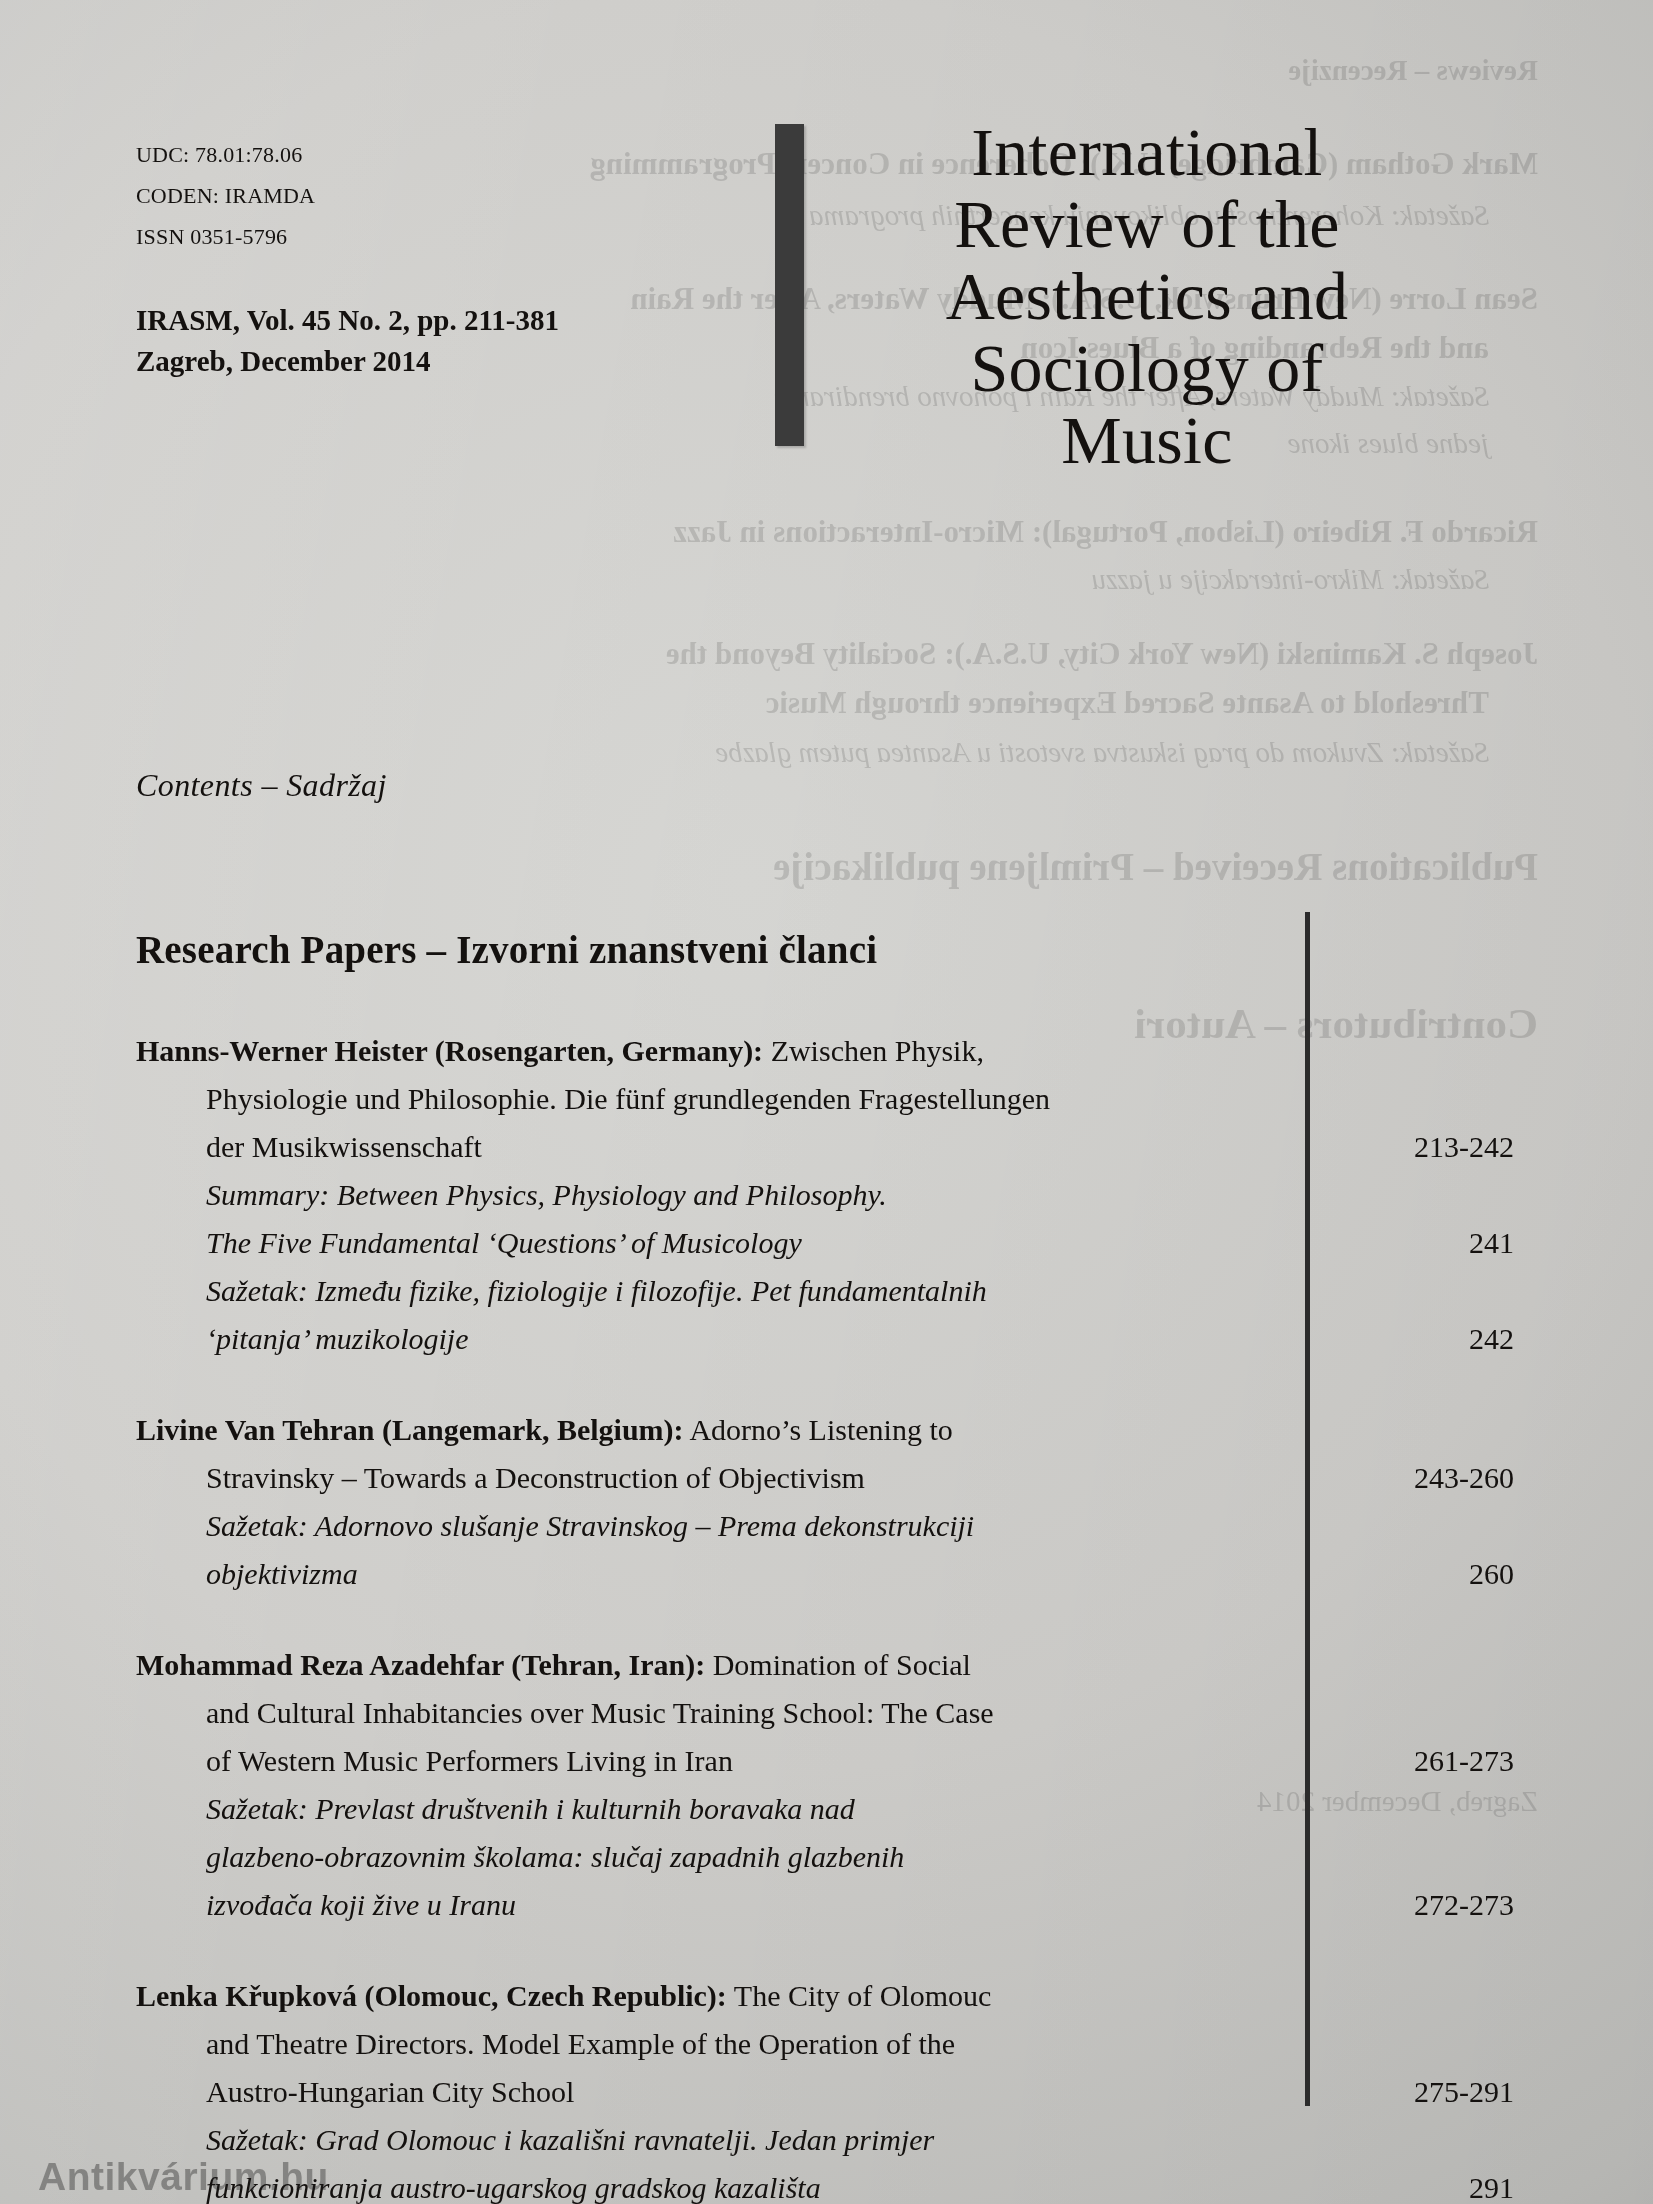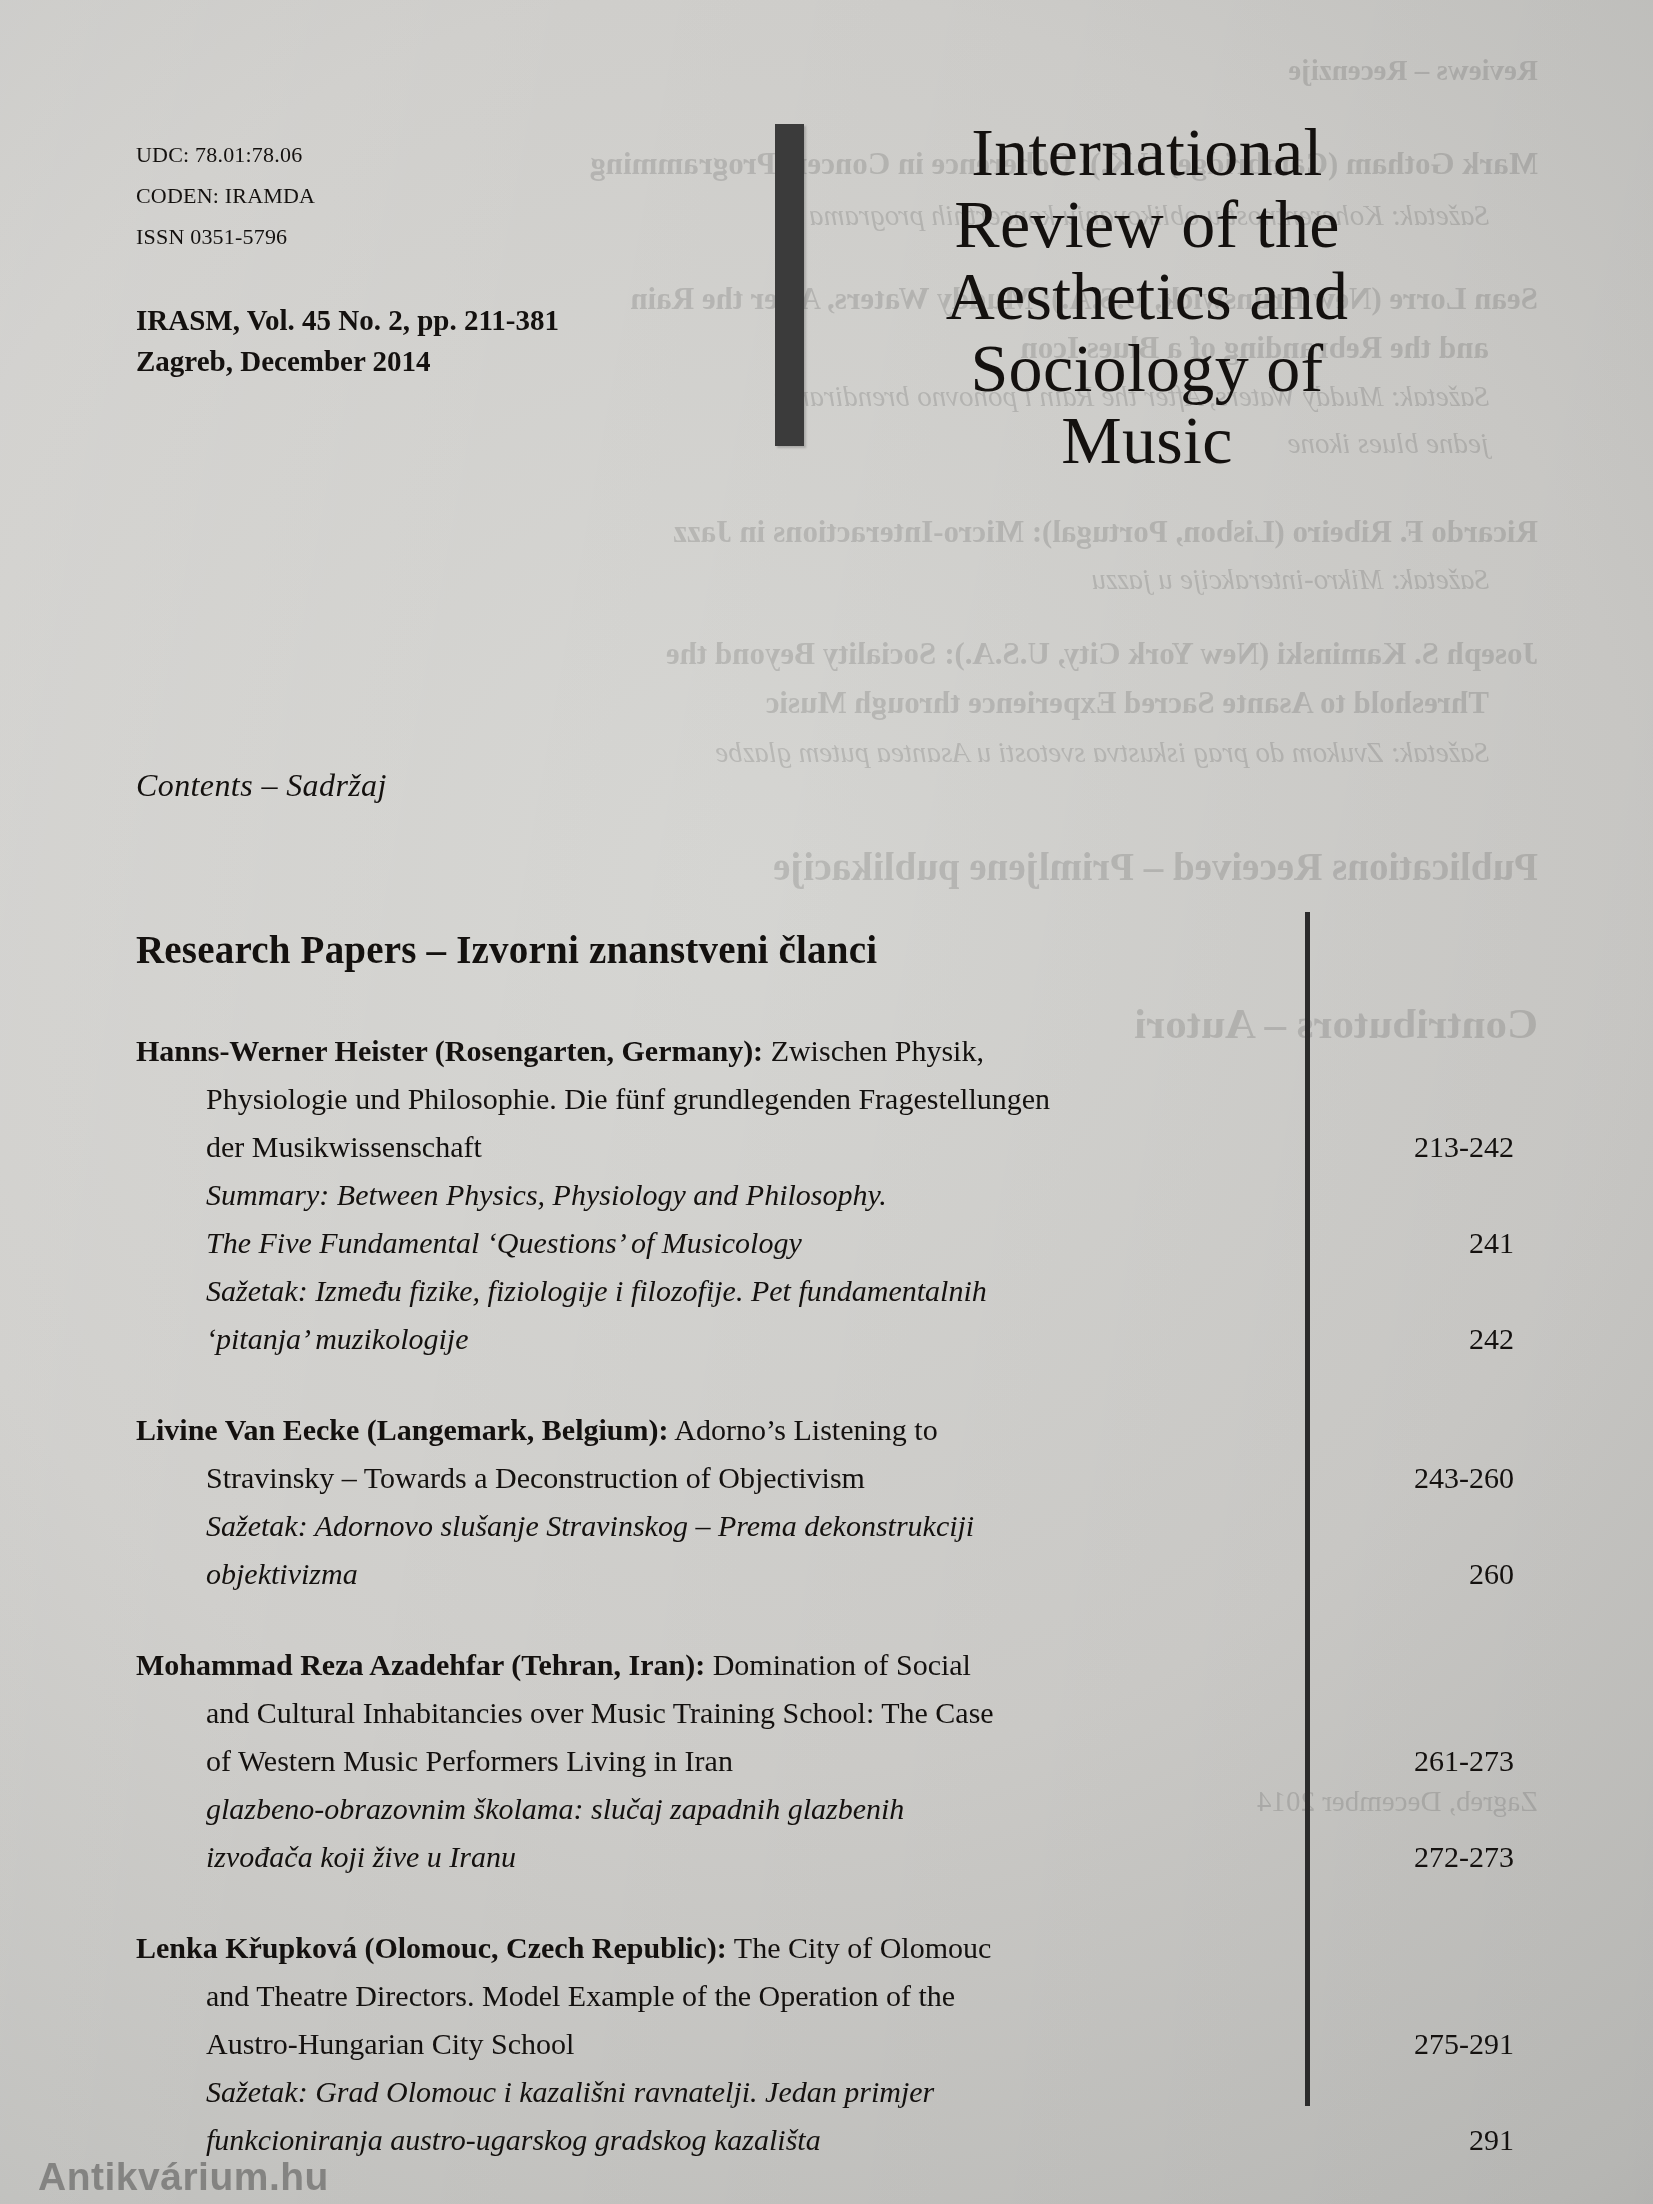--- a/index.html
+++ b/index.html
@@ -253,21 +253,21 @@
         <div class="line indent">
           <span class="txt sum"><span>Sažetak: Između fizike, fiziologije i filozofije. Pet fundamentalnih</span></span>
         </div>
         <div class="line indent">
           <span class="txt sum"><span>‘pitanja’ muzikologije</span></span>
           <span class="pages">242</span>
         </div>
       </div>
       <div class="entry">
         <div class="line">
-          <span class="txt"><span class="author">Livine Van Eecke (Langemark, Belgium):</span><span> Adorno’s Listening to</span></span>
+          <span class="txt"><span class="author">Livine Van Tehran (Langemark, Belgium):</span><span> Adorno’s Listening to</span></span>
         </div>
         <div class="line indent">
           <span class="txt"><span>Stravinsky – Towards a Deconstruction of Objectivism</span></span>
           <span class="pages">243-260</span>
         </div>
         <div class="line indent">
           <span class="txt sum"><span>Sažetak: Adornovo slušanje Stravinskog – Prema dekonstrukciji</span></span>
         </div>
         <div class="line indent">
           <span class="txt sum"><span>objektivizma</span></span>
@@ -279,20 +279,23 @@
           <span class="txt"><span class="author">Mohammad Reza Azadehfar (Tehran, Iran):</span><span> Domination of Social</span></span>
         </div>
         <div class="line indent">
           <span class="txt"><span>and Cultural Inhabitancies over Music Training School: The Case</span></span>
         </div>
         <div class="line indent">
           <span class="txt"><span>of Western Music Performers Living in Iran</span></span>
           <span class="pages">261-273</span>
         </div>
         <div class="line indent">
+          <span class="txt sum"><span>Sažetak: Prevlast društvenih i kulturnih boravaka nad</span></span>
+        </div>
+        <div class="line indent">
           <span class="txt sum"><span>glazbeno-obrazovnim školama: slučaj zapadnih glazbenih</span></span>
         </div>
         <div class="line indent">
           <span class="txt sum"><span>izvođača koji žive u Iranu</span></span>
           <span class="pages">272-273</span>
         </div>
       </div>
       <div class="entry">
         <div class="line">
           <span class="txt"><span class="author">Lenka Křupková (Olomouc, Czech Republic):</span><span> The City of Olomouc</span></span>

